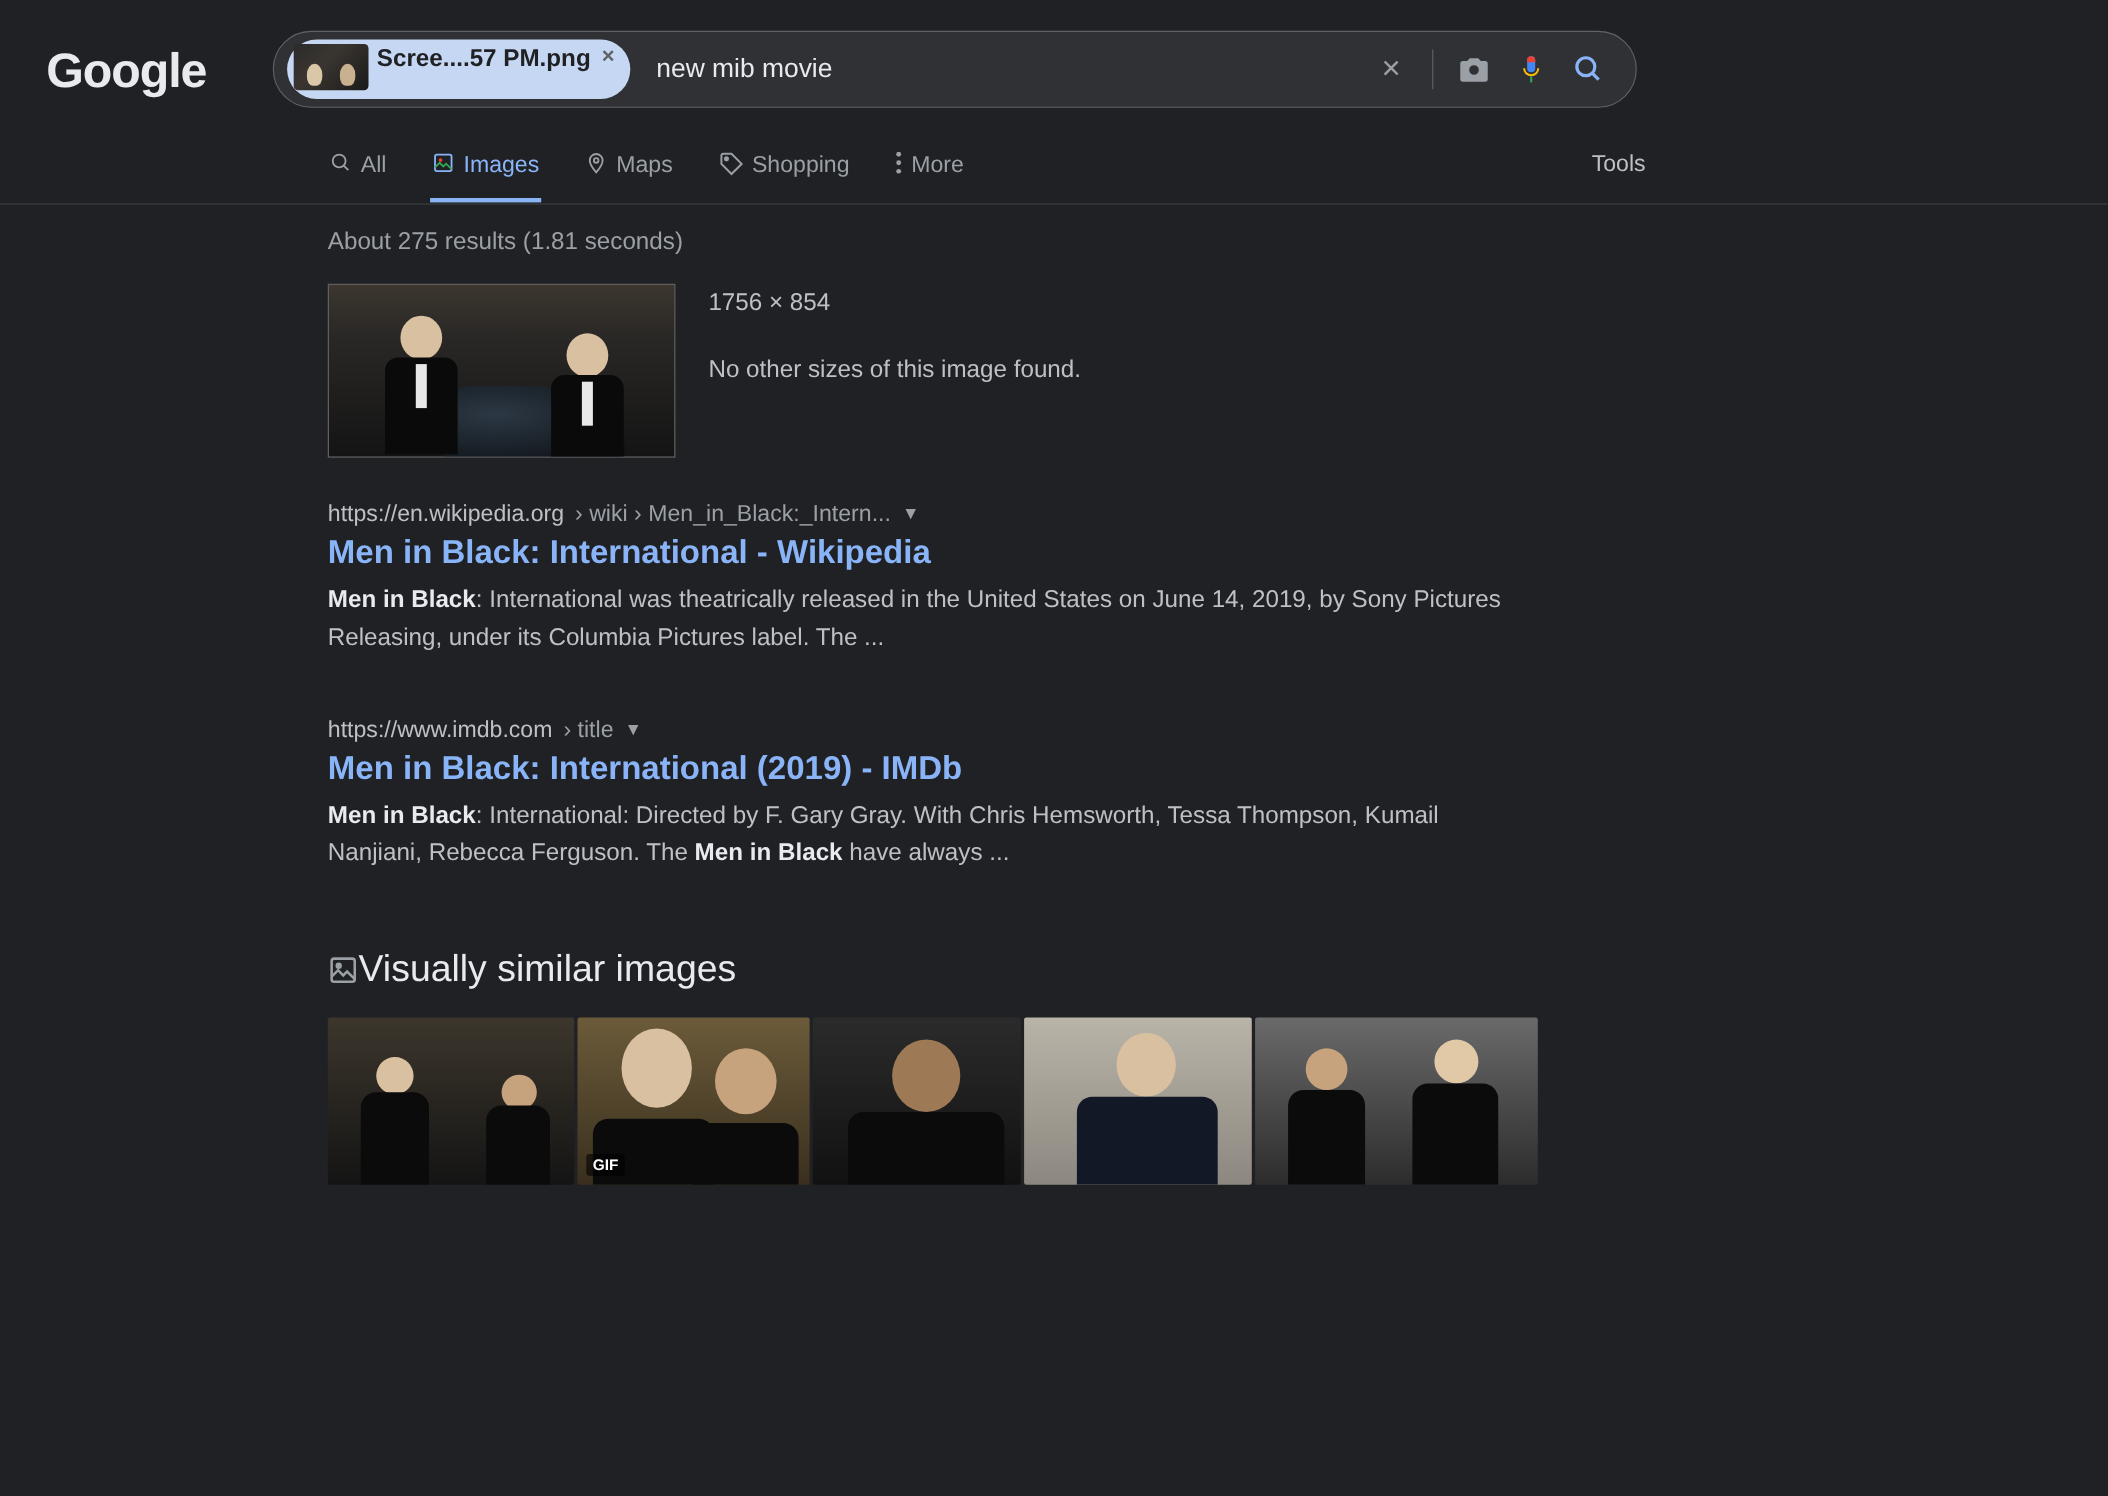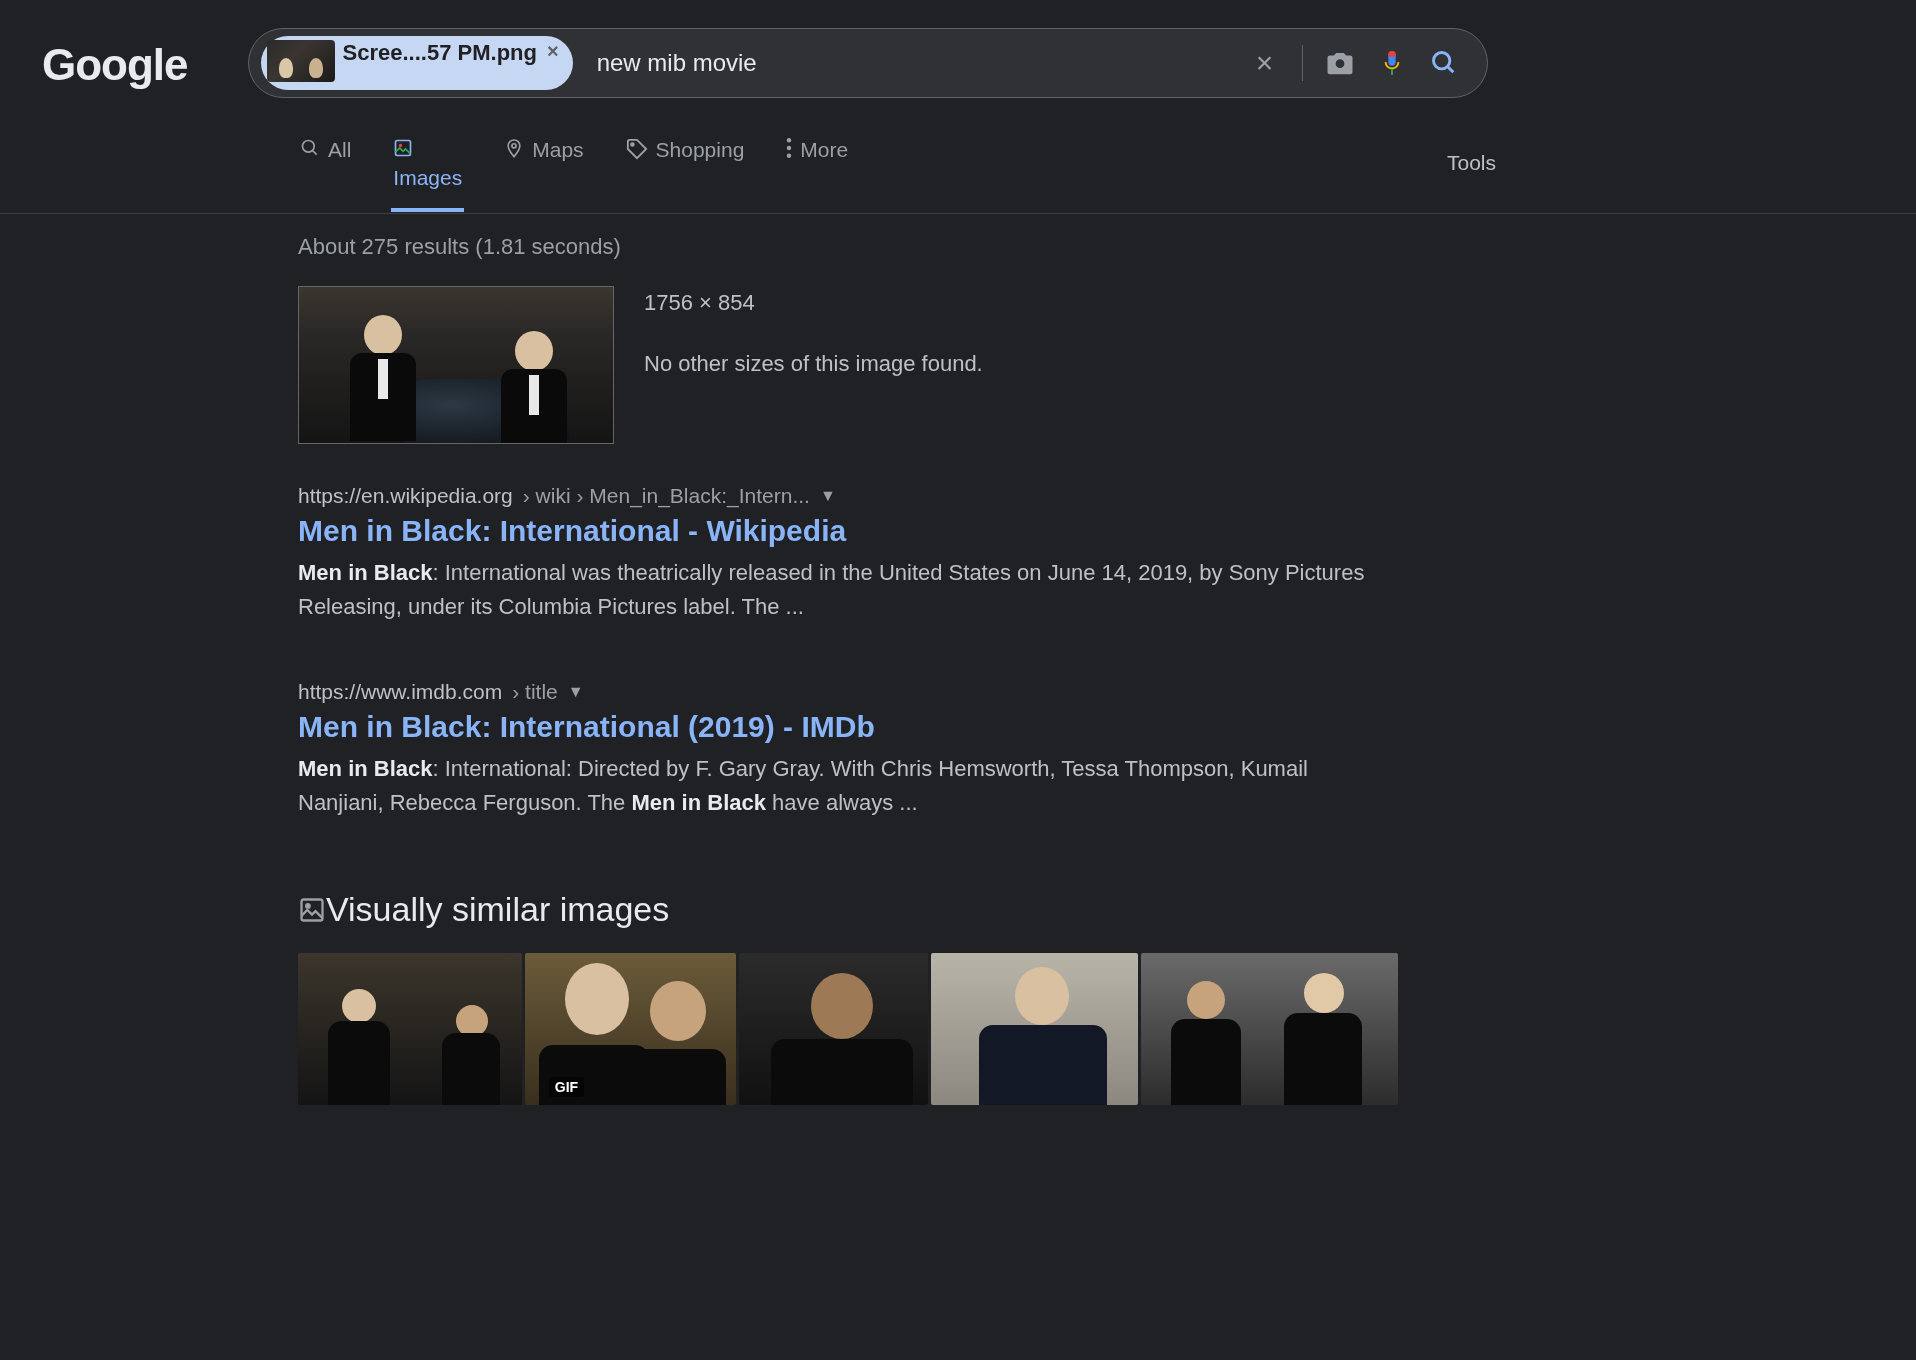--- a/index.html
+++ b/index.html
@@ -127,21 +127,20 @@
     display: flex;
     align-items: flex-start;
     gap: 8px;
     padding: 10px 2px 18px 2px;
     cursor: pointer;
     color: #9aa0a6;
   }
   .tab.active {
     color: #8ab4f8;
     border-bottom: 4px solid #8ab4f8;
-    flex-direction: column;
   }
 
   .tools {
     margin-left: auto;
     margin-right: 420px;
     color: #bdc1c6;
     font-size: 21px;
     padding-bottom: 14px;
     cursor:pointer;
   }
@@ -260,21 +259,21 @@
   .silh{position:absolute;bottom:0;background:#0b0b0b;border-radius:14px 14px 0 0;}
   .hd{background:#d9c0a0;border-radius:50%;position:absolute;}
   .t1 .hd{width:34px;height:34px;left:44px;top:36px;}
   .t1 .h2{width:32px;height:32px;left:158px;top:52px;background:#c6a37d;border-radius:50%;position:absolute;}
   .t1 .silh{width:62px;height:84px;left:30px;}
   .t1 .s2{width:58px;height:72px;left:144px;bottom:0;background:#0b0b0b;border-radius:14px 14px 0 0;position:absolute;}
   .t2 .hd{width:64px;height:72px;left:40px;top:10px;}
   .t2 .h2{width:56px;height:60px;right:30px;top:28px;background:#c6a37d;border-radius:50%;position:absolute;}
   .t2 .silh{width:110px;height:60px;left:14px;}
   .t2 .s2{width:96px;height:56px;right:10px;bottom:0;background:#0b0b0b;border-radius:14px 14px 0 0;position:absolute;}
-  .gif-badge{position:absolute;left:8px;bottom:8px;background:rgba(0,0,0,.6);color:#fff;font-size:14px;font-weight:700;padding:2px 6px;border-radius:3px;margin-left:16px;}
+  .gif-badge{position:absolute;left:8px;bottom:8px;background:rgba(0,0,0,.6);color:#fff;font-size:14px;font-weight:700;padding:2px 6px;border-radius:3px;}
   .t3 .hd{width:62px;height:66px;left:72px;top:20px;background:#9d7a55;}
   .t3 .silh{width:142px;height:66px;left:32px;}
   .t4 .hd{width:54px;height:58px;left:84px;top:14px;}
   .t4 .silh{width:128px;height:80px;left:48px;background:#121826;}
   .t5 .hd{width:38px;height:38px;left:46px;top:28px;background:#c6a37d;}
   .t5 .h2{width:40px;height:40px;right:54px;top:20px;background:#e1c9a8;border-radius:50%;position:absolute;}
   .t5 .silh{width:70px;height:86px;left:30px;}
   .t5 .s2{width:78px;height:92px;right:36px;bottom:0;background:#0b0b0b;border-radius:14px 14px 0 0;position:absolute;}
 
   svg { display:block; }

